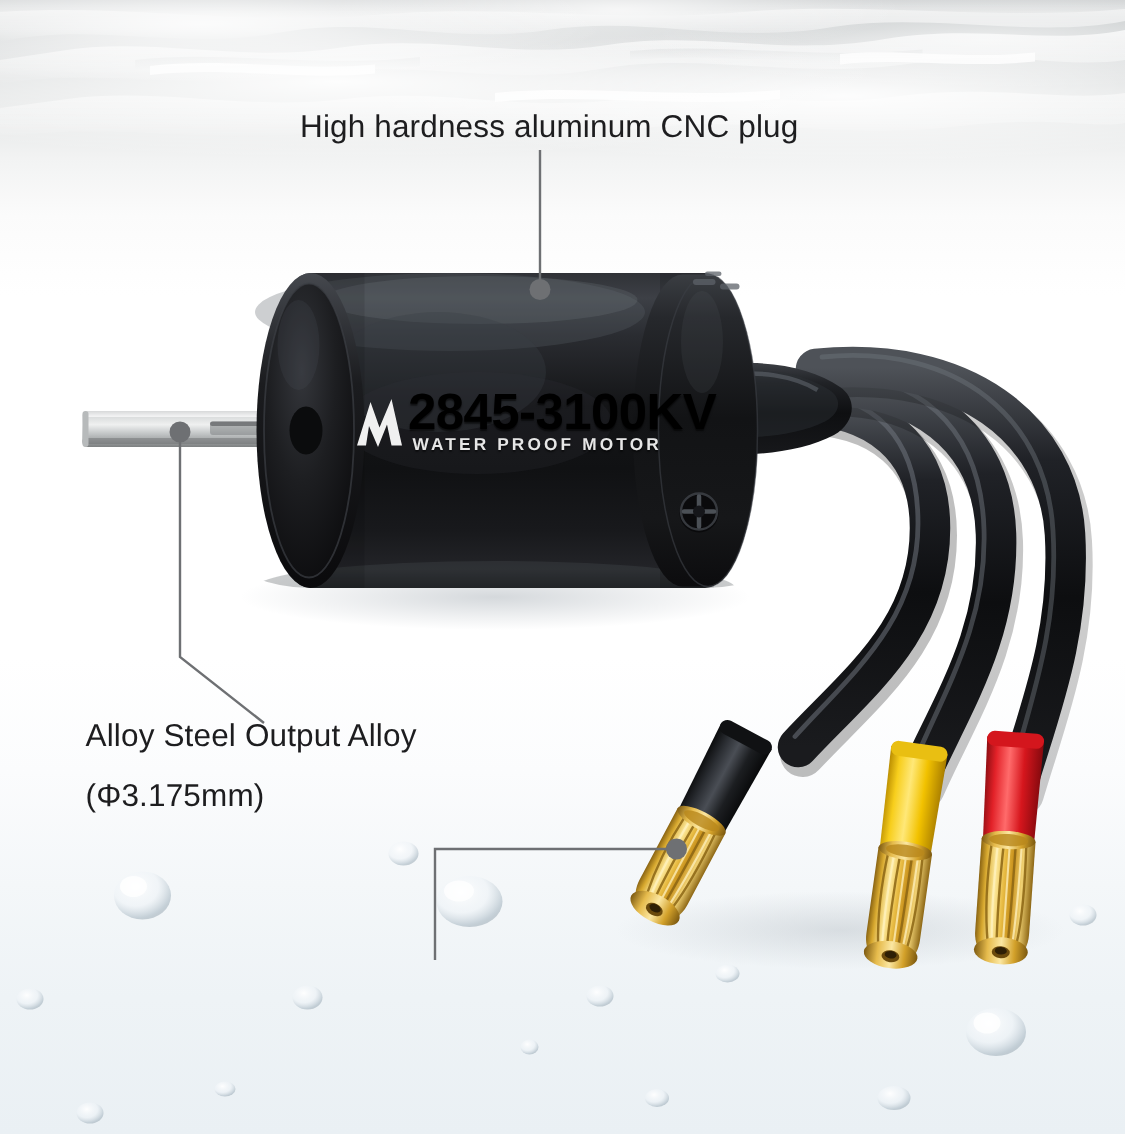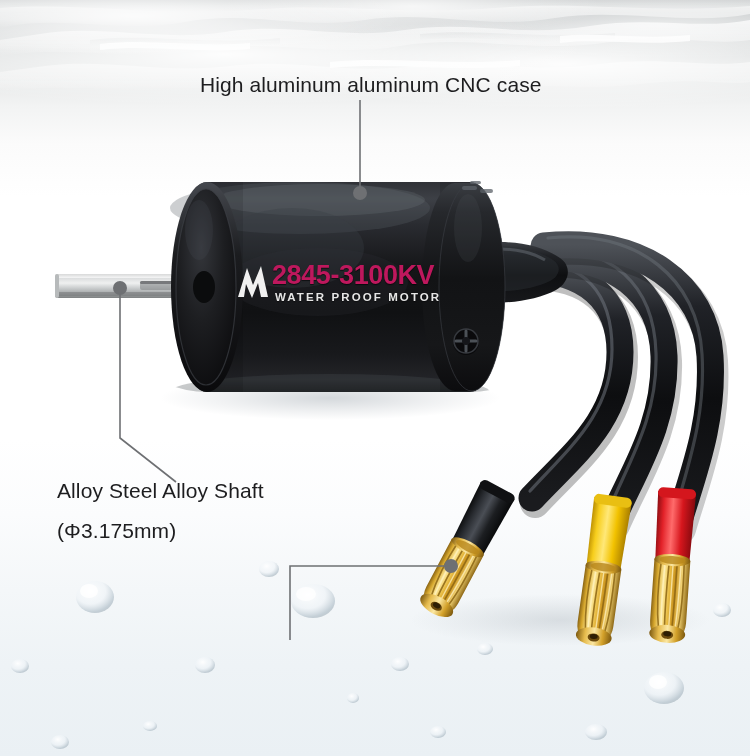--- a/index.html
+++ b/index.html
@@ -416,31 +416,31 @@
     </g>
     <g fill="#6e7073">
       <circle cx="360" cy="193" r="7"></circle>
       <circle cx="120" cy="288" r="7"></circle>
       <circle cx="451" cy="566" r="7"></circle>
     </g>
   </svg>
 
   <div style="position:absolute; left:272px; top:262px;">
     <div style="font-family:'Liberation Sans',sans-serif; font-weight:700;
-                font-size:27px; line-height:27px; letter-spacing:-.4px;
-                color:#be185d; text-shadow:0 1px 1px rgba(0,0,0,.6);">2845-3100KV</div>
+                font-size:34px; line-height:27px; letter-spacing:-.4px;
+                color:#000000; text-shadow:0 1px 1px rgba(0,0,0,.6);">2845-3100KV</div>
     <div style="font-family:'Liberation Sans',sans-serif; font-weight:700;
                 font-size:11.5px; line-height:14px; letter-spacing:2.1px;
                 color:#e6e6e6; margin-top:1px; margin-left:3px;
                 text-shadow:0 1px 1px rgba(0,0,0,.5);">WATER PROOF MOTOR</div>
   </div>
 
   <div class="callout-layer">
 
-    <div class="callout-text" style="left:200px; top:70px;">High aluminum aluminum CNC case</div>
-
-    <div class="callout-text" style="left:57px; top:476px;">Alloy Steel Alloy Shaft</div>
+    <div class="callout-text" style="left:200px; top:70px;">High hardness aluminum CNC plug</div>
+
+    <div class="callout-text" style="left:57px; top:476px;">Alloy Steel Output Alloy</div>
 
     <div class="callout-text" style="left:57px; top:516px;">(Φ3.175mm)</div>
 
   </div>
 
 </div>
 
 </body></html>

